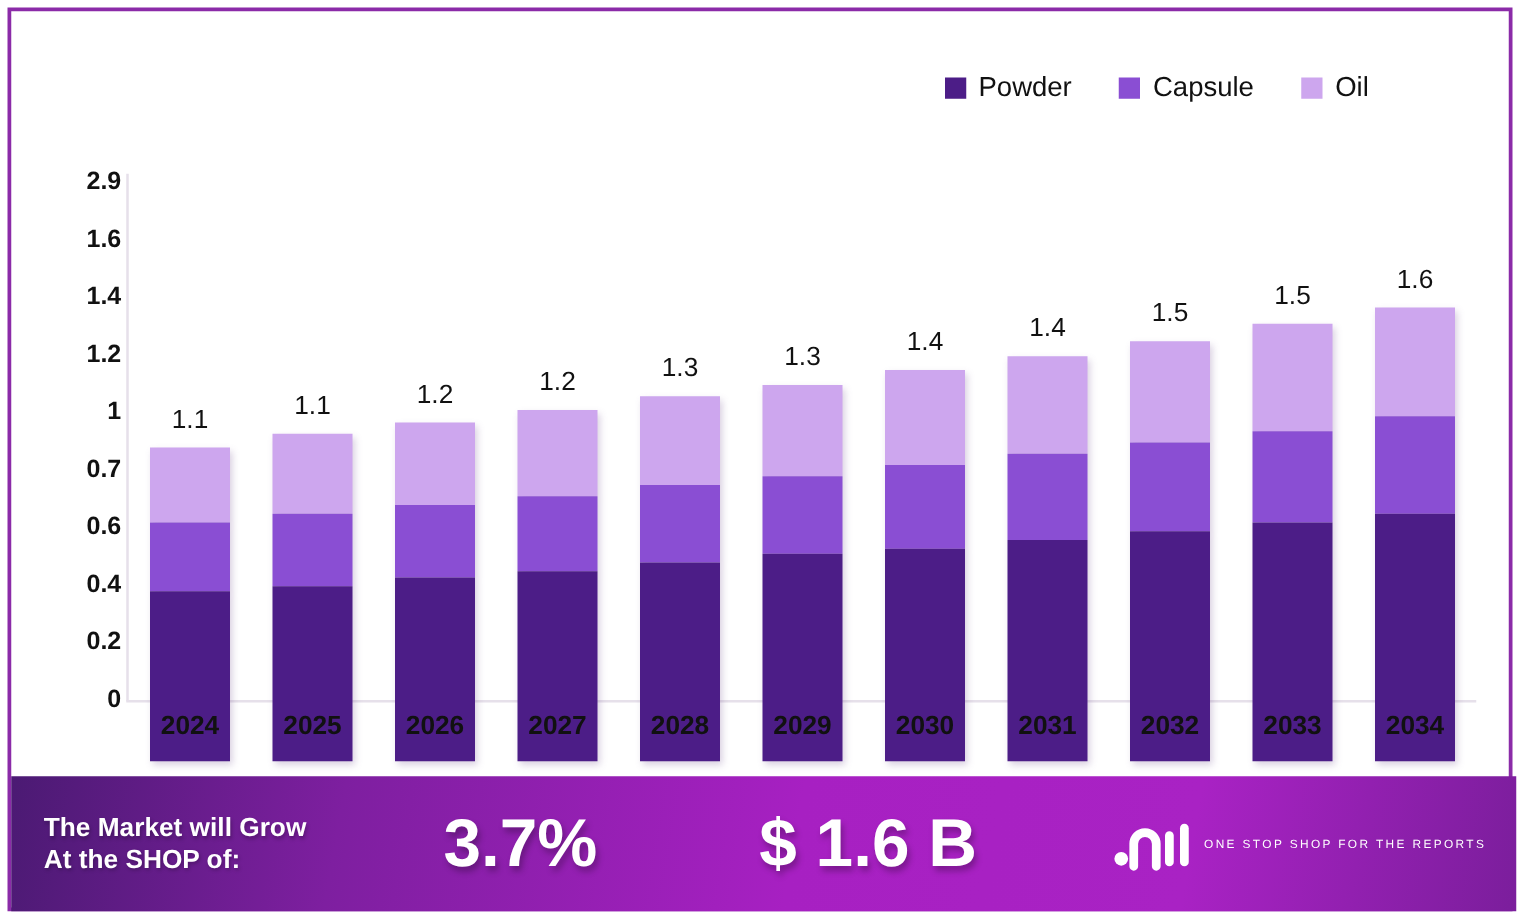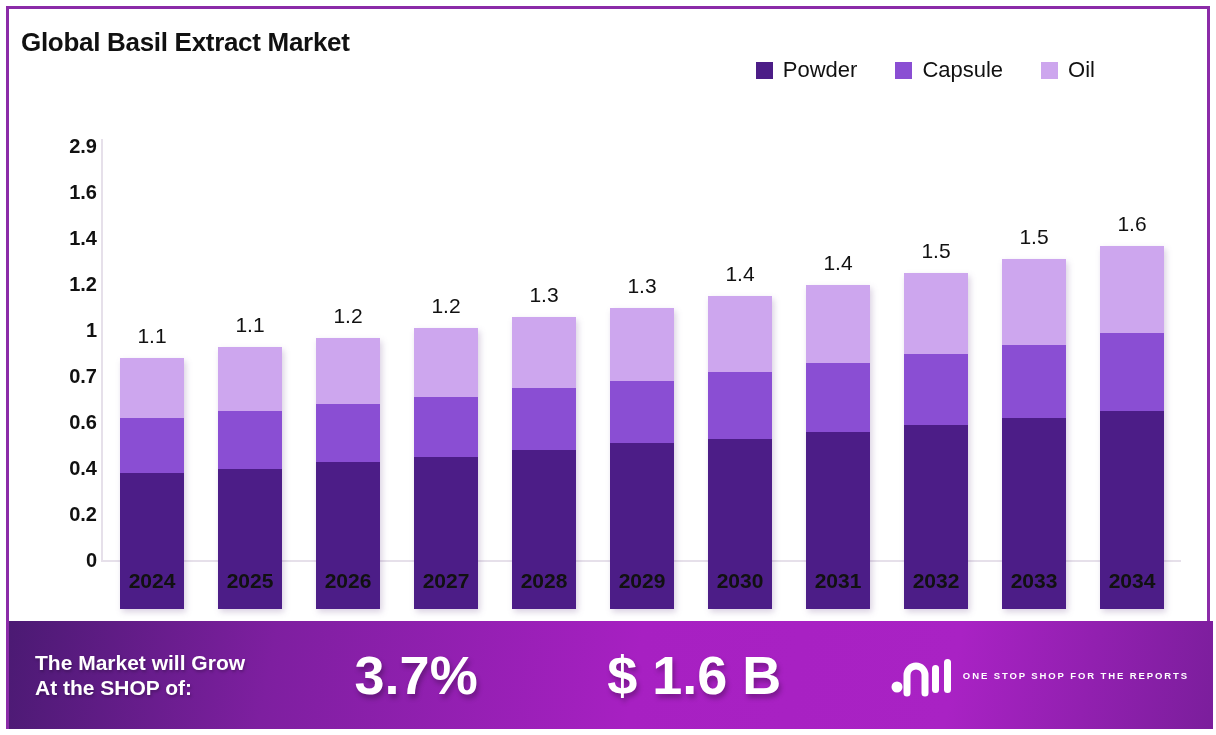--- a/index.html
+++ b/index.html
@@ -120,31 +120,30 @@
 
   .logo { display:flex; align-items:center; gap: 10px; padding-right: 10px; }
   .logo-mark { width: 62px; height: 44px; display:block; }
   .logo-text-wrap { display:flex; flex-direction:column; align-items:flex-start; }
   .logo-word {
     color:#fff; font-weight:700; font-size: 38px; line-height: 0.95;
     letter-spacing:-1px;
     text-shadow: 1px 2px 3px rgba(0,0,0,0.25);
   }
   .logo-tag {
-    color:#fff; font-size: 9.5px; font-weight:700; letter-spacing: 1.9px;
+    color:#fff; font-size: 9.5px; font-weight:400; letter-spacing: 1.9px;
     margin-top: 0;
   }
 </style>
 </head>
 <body>
 
 <div id="page">
   <div class="card">
 
-    <div class="chart-title">Global Basil Extract Market</div>
 
     <div class="legend" id="legend">
         <div class="legend-item">
           <span class="legend-swatch" style="background: rgb(76, 29, 135);"></span>
           <span class="legend-label">Powder</span>
         </div>
         <div class="legend-item">
           <span class="legend-swatch" style="background: rgb(138, 78, 211);"></span>
           <span class="legend-label">Capsule</span>
         </div>

